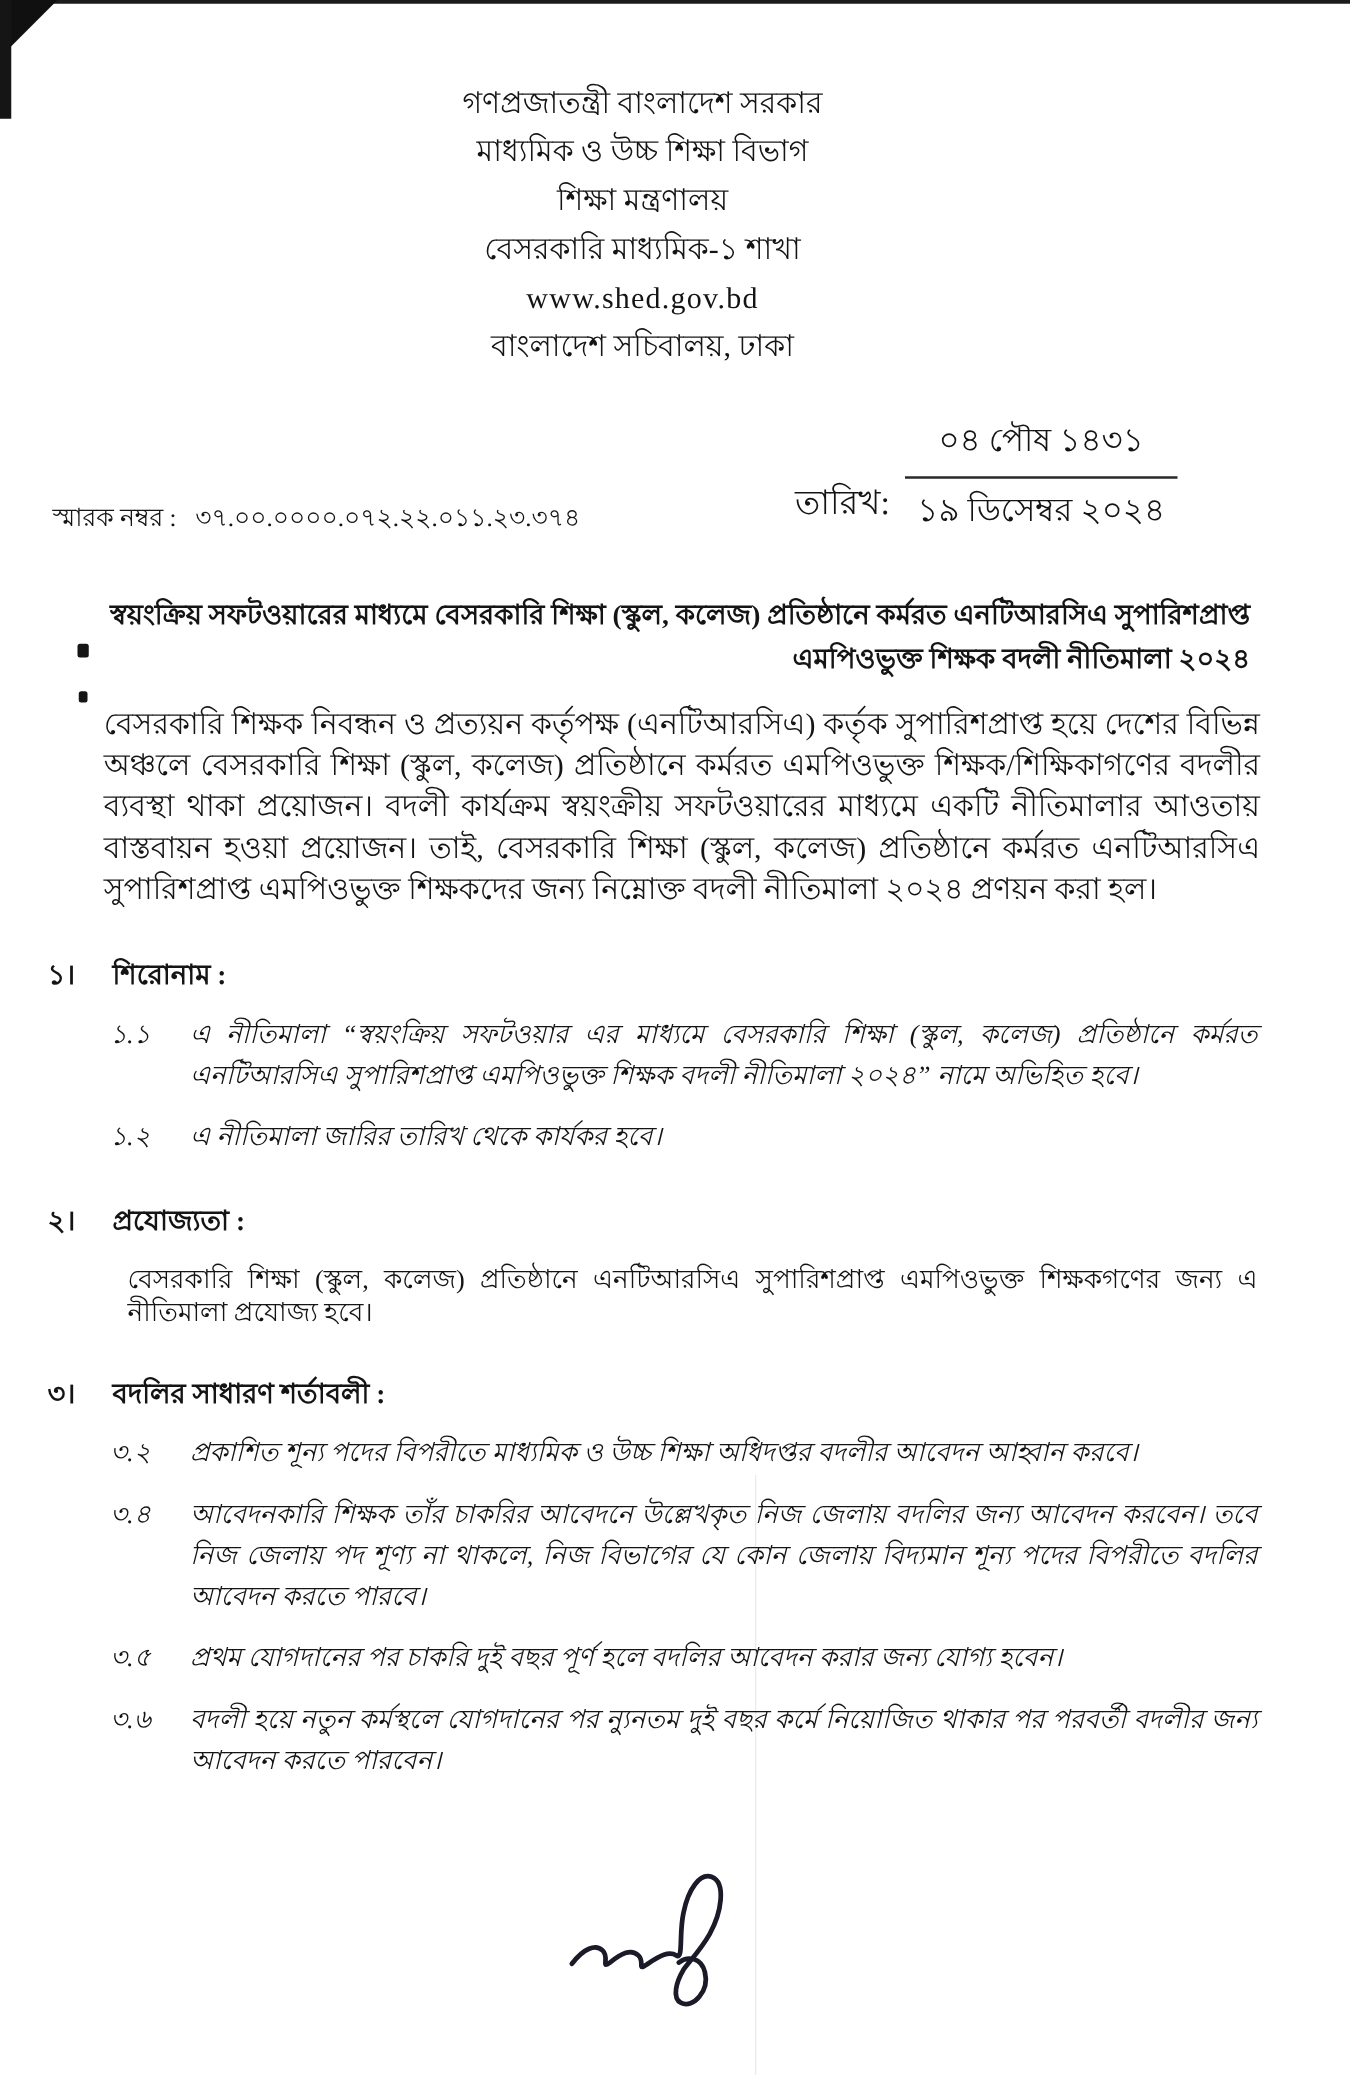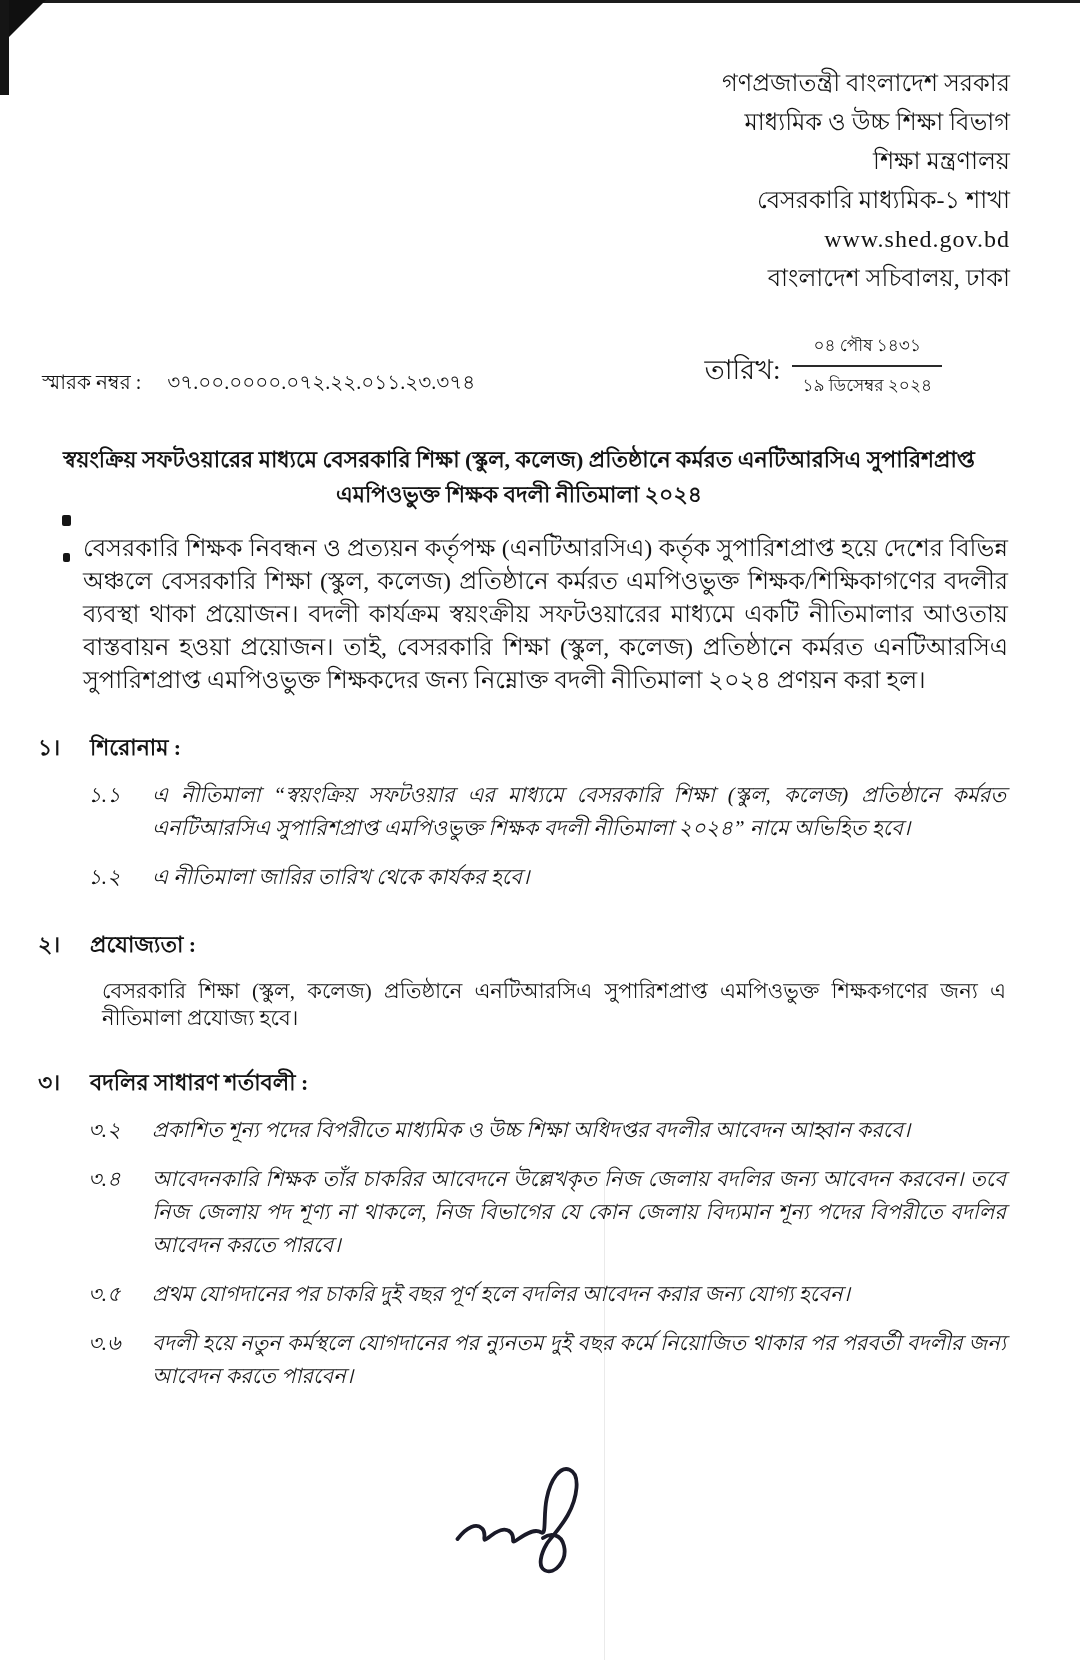--- a/index.html
+++ b/index.html
@@ -8,35 +8,35 @@
     background:#ffffff;
     font-family:"Liberation Serif","DejaVu Serif",serif;
     color:#141414;
     position:relative;
     overflow:hidden;
   }
   .page{padding:64px 70px 0 38px;position:relative;}
 
   
   .letterhead{text-align:center;font-size:24px;line-height:39px;margin-left:-20px;}
-  .letterhead .lh-line{display:block;text-align:right;}
+  .letterhead .lh-line{display:block;}
   .letterhead .website{font-size:24px;letter-spacing:1px;}
 
   
   .memo-row{display:flex;justify-content:space-between;align-items:flex-end;margin-top:34px;font-size:20px;}
   .memo-left{padding-left:4px;white-space:nowrap;}
-  .memo-no{margin-left:21px;}
+  .memo-no{margin-left:10px;}
   .date-wrap{display:flex;align-items:flex-end;gap:12px;margin-right:68px;}
   .date-label{font-size:27px;padding-bottom:6px;}
-  .date-stack{text-align:center;font-size:17px;}
+  .date-stack{text-align:center;font-size:26px;}
   .date-stack .d1{padding:0 10px 5px 10px;border-bottom:2px solid #2a2a2a;}
   .date-stack .d2{padding:5px 10px 0 10px;}
 
   
-  .subject{margin-top:42px;font-weight:bold;font-size:22px;line-height:35px;text-align:center;padding-right:10px;}
+  .subject{margin-top:42px;font-weight:bold;font-size:22px;line-height:35px;text-align:right;padding-right:10px;}
 
   
   .intro{margin:20px 0 0 45px;font-size:24px;line-height:33px;text-align:justify;padding-right:2px;}
 
   
   .section{margin-top:36px;}
   .sec-head{display:flex;font-weight:bold;font-size:22px;line-height:30px;}
   .sec-num{width:52px;flex:none;}
   .item{display:flex;margin:16px 0 0 50px;font-size:21px;line-height:33px;font-style:italic;}
   .item-num{width:64px;flex:none;}

